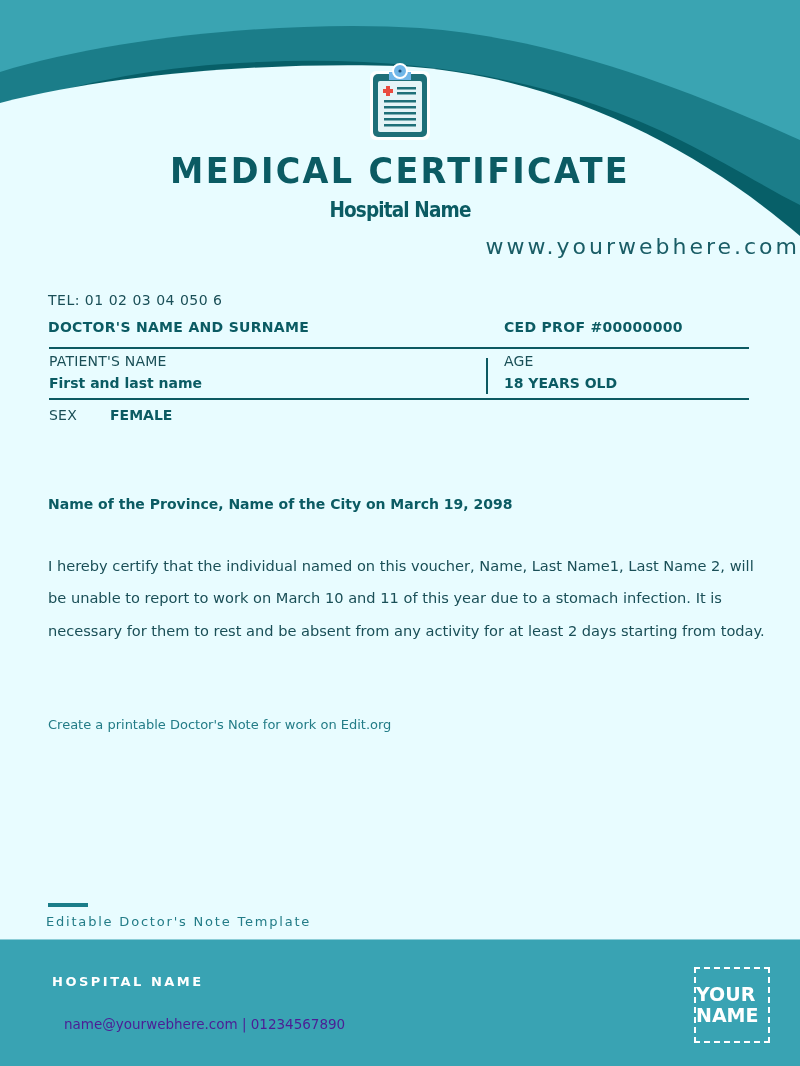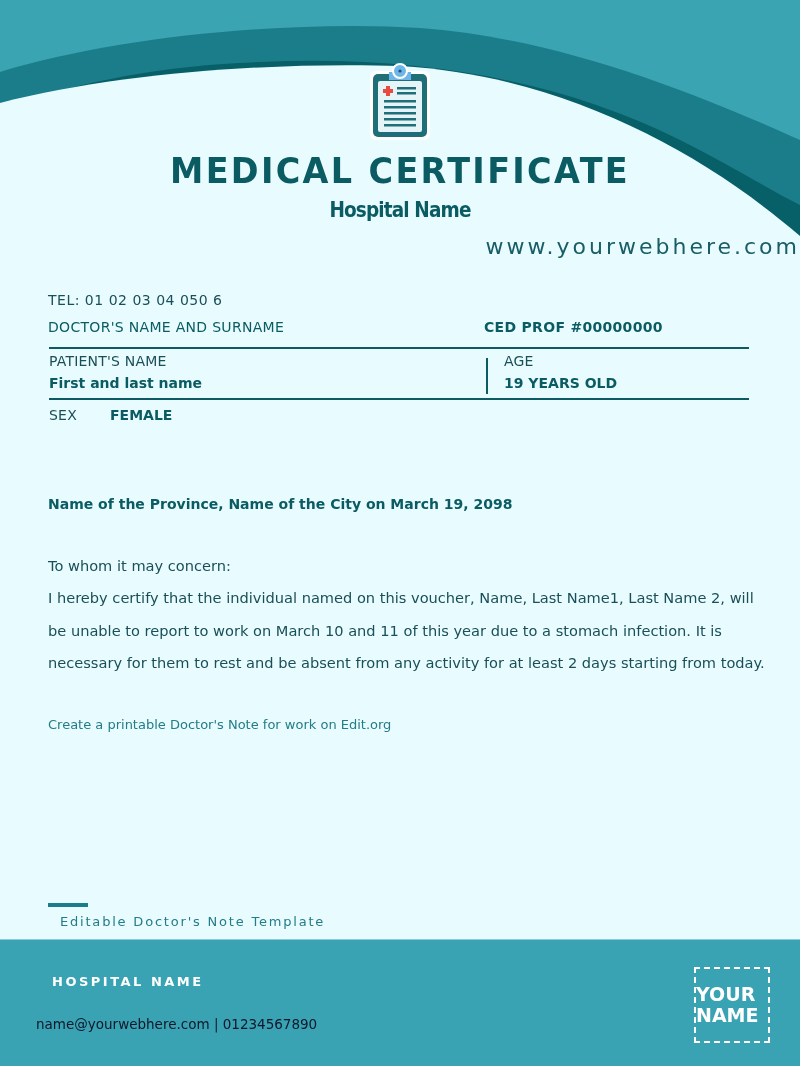--- a/index.html
+++ b/index.html
@@ -30,24 +30,24 @@
       font-family: "DejaVu Sans", sans-serif; font-size: 22px;
       letter-spacing: 3px; color: #1a5d66;
     }
 
     .tel {
       position: absolute; left: 48px; top: 292px; font-size: 14px;
       color: #1a4f57; letter-spacing: 0.5px;
     }
     .doctor {
       position: absolute; left: 48px; top: 319px; font-size: 14px;
-      font-weight: normal; color: #0b5b63; letter-spacing: 0.3px;
+      font-weight: bold; color: #0b5b63; letter-spacing: 0.3px;
     }
     .ced {
-      position: absolute; left: 484px; top: 319px; font-size: 14px;
+      position: absolute; left: 504px; top: 319px; font-size: 14px;
       font-weight: bold; color: #0b5b63; letter-spacing: 0.3px;
     }
     .hline { position: absolute; left: 49px; width: 700px; height: 2px; background: #0d5a62; }
     .vline { position: absolute; left: 486px; top: 358px; width: 2px; height: 36px; background: #0d5a62; }
     .label { position: absolute; font-size: 14px; color: #1a4f57; letter-spacing: 0.2px; }
     .value { position: absolute; font-size: 14px; font-weight: bold; color: #0b5b63; }
 
     .place {
       position: absolute; left: 48px; top: 496px; font-size: 14px;
       font-weight: bold; color: #0b5b63;
@@ -56,37 +56,37 @@
       position: absolute; left: 48px; top: 550px; width: 720px;
       font-size: 14.6px; line-height: 32.3px; color: #1a4f57;
     }
     .link {
       position: absolute; left: 48px; top: 717px; font-size: 13px;
       color: #237c87;
     }
 
     .short-bar { position: absolute; left: 48px; top: 903px; width: 40px; height: 4px; background: #1b7d89; }
     .template-label {
-      position: absolute; left: 60px; top: 914px; font-size: 13px;
+      position: absolute; left: 46px; top: 914px; font-size: 13px;
       letter-spacing: 1.8px; color: #237c87;
     }
 
     .footer {
       position: absolute; left: 0; top: 939px; width: 800px; height: 127px;
       background: #39a3b3; border-top: 1px solid #8ccdd7;
     }
     .footer-name {
       position: absolute; left: 52px; top: 34px; font-size: 13px; font-weight: bold;
       letter-spacing: 2.5px; color: #ffffff;
     }
     .footer-addr {
       position: absolute; left: 50px; top: 55px; font-size: 13.5px; color: #ffffff;
     }
     .footer-contact {
-      position: absolute; left: 36px; top: 76px; font-size: 13.5px; color: #0f172a;
+      position: absolute; left: 64px; top: 76px; font-size: 13.5px; color: #4c1d95;
     }
     .logo-box {
       position: absolute; left: 694px; top: 27px; width: 76px; height: 76px;
       border: 2px dashed #ffffff;
       display: flex; flex-direction: column; align-items: flex-start; justify-content: center;
       color: #ffffff; font-weight: bold; font-size: 19px; line-height: 21px;
     }
   </style>
 </head>
 <body>
@@ -128,31 +128,30 @@
 <div class="ced">CED PROF #00000000</div>
 
 <div class="hline" style="top:347px;"></div>
 
 <div class="label" style="left:49px; top:353px;">PATIENT'S NAME</div>
 <div class="value" style="left:49px; top:375px;">First and last name</div>
 
 <div class="vline"></div>
 
 <div class="label" style="left:504px; top:353px;text-align:center;">AGE</div>
-<div class="value" style="left:504px; top:375px;">19 YEARS OLD</div>
+<div class="value" style="left:504px; top:375px;">18 YEARS OLD</div>
 
 <div class="hline" style="top:398px;"></div>
 
 <div class="label" style="left:49px; top:407px;">SEX</div>
 <div class="value" style="left:110px; top:407px;">FEMALE</div>
 
 <div class="place">Name of the Province, Name of the City on March 19, 2098</div>
 
 <div class="body-text">
-  <div>To whom it may concern:</div>
   <div>I hereby certify that the individual named on this voucher, Name, Last Name1, Last Name 2, will be unable to report to work on March 10 and 11 of this year due to a stomach infection. It is necessary for them to rest and be absent from any activity for at least 2 days starting from today.</div>
 </div>
 
 <div class="link">Create a printable Doctor's Note for work on Edit.org</div>
 
 <div class="short-bar"></div>
 <div class="template-label">Editable Doctor's Note Template</div>
 
 <div class="footer">
   <div class="footer-name">HOSPITAL NAME</div>

